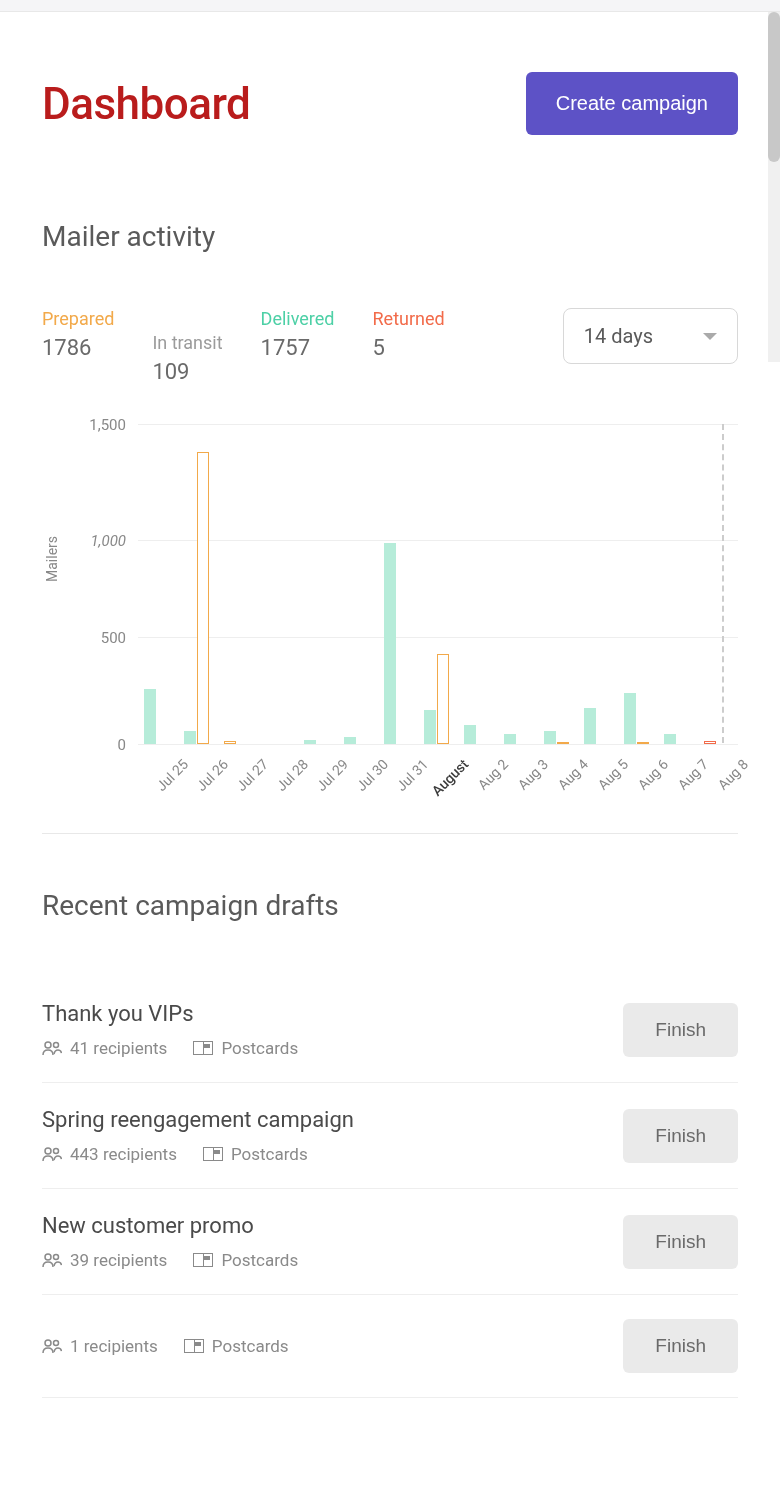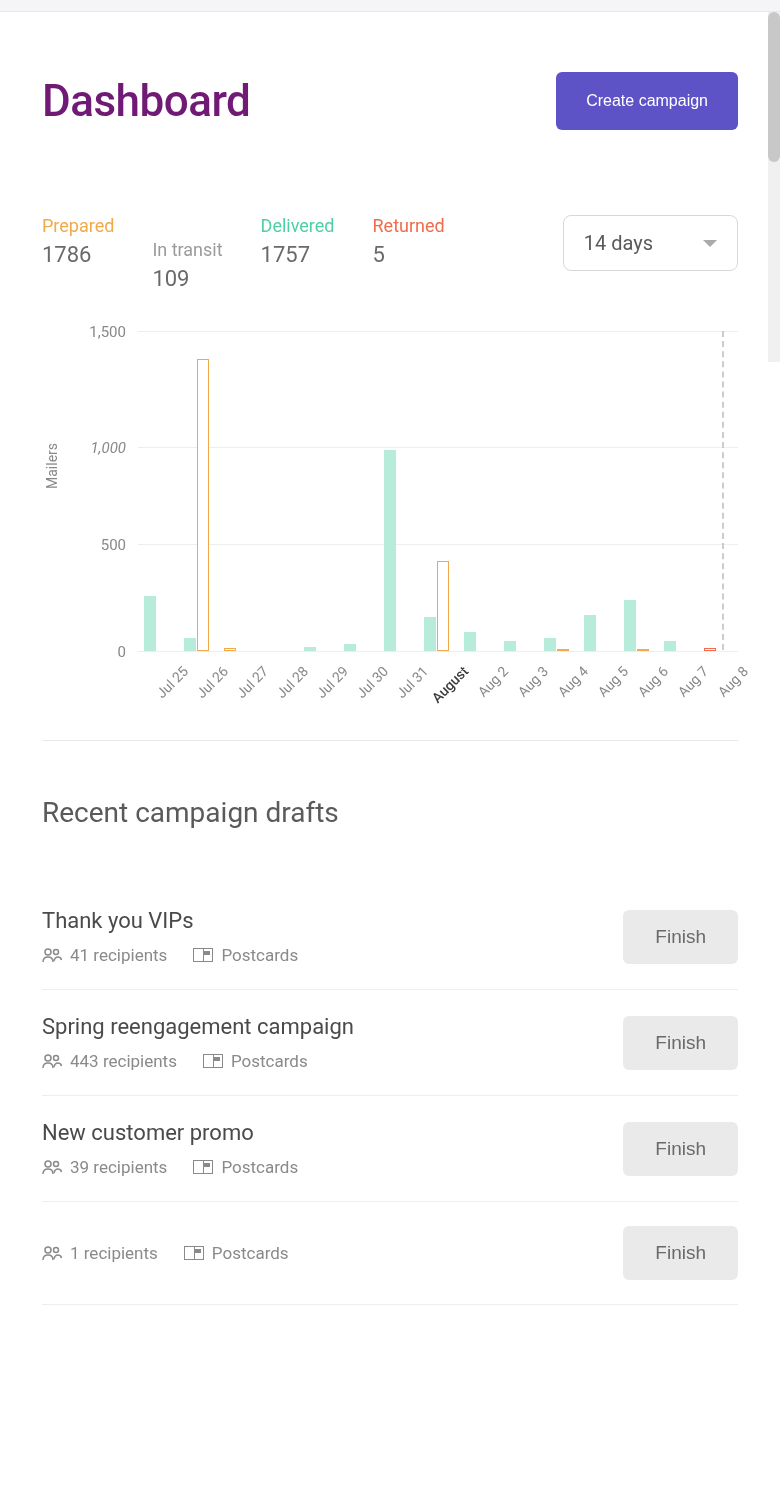--- a/index.html
+++ b/index.html
@@ -35,27 +35,27 @@
 }
 .header-row {
   display: flex;
   justify-content: space-between;
   align-items: center;
   margin-bottom: 85px;
 }
 .page-title {
   font-size: 44px;
   font-weight: 500;
-  color: #701a75;
+  color: #b91c1c;
   letter-spacing: -0.5px;
 }
 .btn-primary {
   background: #5d52c6;
   color: #fff;
-  font-size: 16px;
+  font-size: 20px;
   padding: 20px 30px;
   border: none;
   border-radius: 6px;
   cursor: pointer;
 }
 .section-title {
   font-size: 28px;
   font-weight: 400;
   color: #5a5a5a;
   margin-bottom: 55px;
@@ -227,20 +227,21 @@
   <div class="scroll-thumb"></div>
 </div>
 
 <div class="page">
 
   <div class="header-row">
     <h1 class="page-title">Dashboard</h1>
     <button class="btn-primary">Create campaign</button>
   </div>
 
+  <h2 class="section-title">Mailer activity</h2>
 
   <div class="stats-row">
     <div class="stats">
       <div class="stat">
         <div class="stat-label c-prepared">Prepared</div>
         <div class="stat-value">1786</div>
       </div>
       <div class="stat">
         <div class="stat-label c-transit">In transit</div>
         <div class="stat-value">109</div>

